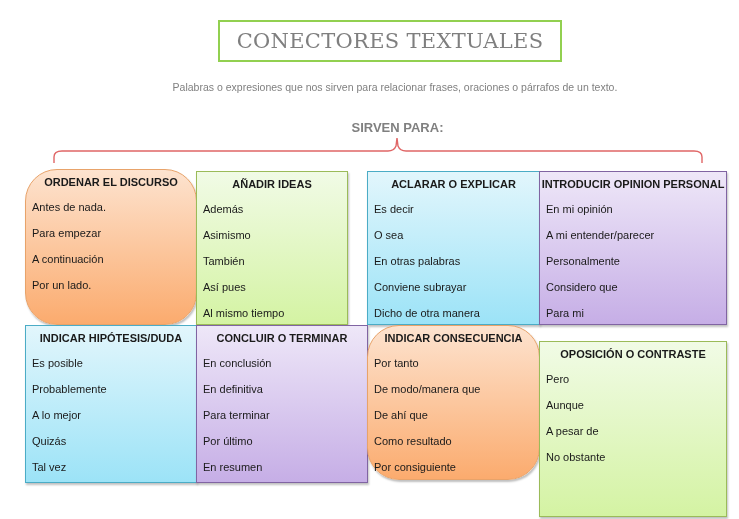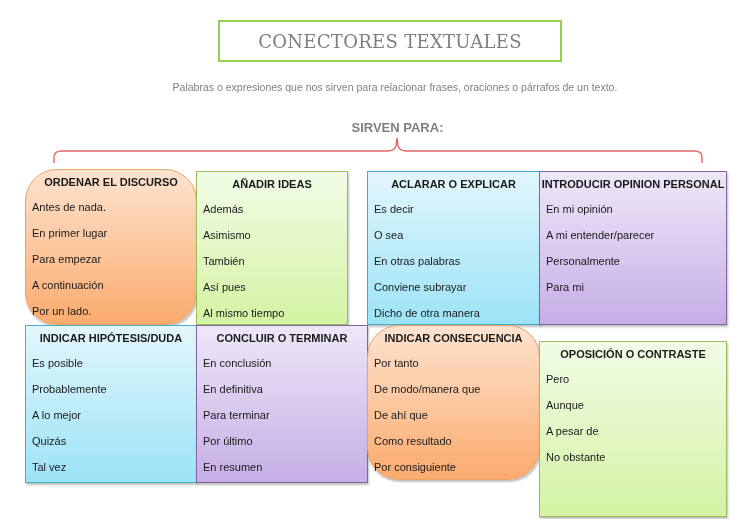--- a/index.html
+++ b/index.html
@@ -1,18 +1,18 @@
 <!DOCTYPE html>
 <html><head>
 <meta charset="utf-8">
 <style>
   html, body { margin:0; padding:0; background:#ffffff; }
   body { width:739px; height:519px; position:relative; overflow:hidden; font-family:"Liberation Sans", sans-serif; }
   .title-box { position:absolute; left:218px; top:20px; width:344px; height:42px; border:2px solid #92d050; box-sizing:border-box; display:flex; align-items:center; justify-content:center; }
-  .title-text { font-family:"DejaVu Serif", serif; font-size:18px; color:#7f7f7f; letter-spacing:0.3px; }
+  .title-text { font-family:"DejaVu Serif", serif; font-size:21px; color:#7f7f7f; letter-spacing:0.3px; }
   .subtitle { position:absolute; left:165px; top:80px; width:460px; text-align:center; font-size:10.5px; line-height:15px; color:#808080; }
   .sirven { position:absolute; left:0; top:120px; width:790px; text-align:center; font-size:13px; font-weight:bold; color:#808080; }
   .brace { position:absolute; left:0; top:0; }
   .box { position:absolute; box-sizing:border-box; border:1px solid; box-shadow:1px 2px 2px rgba(0,0,0,0.25); }
   .box-title { text-align:center; font-size:11px; font-weight:bold; color:#1a1a1a; margin-top:6px; height:18px; white-space:nowrap; }
   .items { list-style:none; margin:0; padding:0 0 0 6px; }
   .item { font-size:11px; color:#1a1a1a; height:26px; line-height:26px; white-space:nowrap; }
   .orange { background:linear-gradient(to bottom,#fde3cf,#fbab6e); border-color:#e8a36a;border-radius:32px; }
   .green  { background:linear-gradient(to bottom,#f1fbe6,#d4f3a3); border-color:#9bbb59; }
   .blue   { background:linear-gradient(to bottom,#e2f6fc,#9ce3f7); border-color:#4bacc6; }
@@ -28,21 +28,20 @@
 <div class="sirven" style="left:0;width:795px;">SIRVEN PARA:</div>
 
 <svg class="brace" width="739" height="519">
   <path d="M54 163 L54 157 Q54 151 62 151 L388 151 Q394 151 396 146 L397 138 L398 146 Q400 151 406 151 L694 151 Q702 151 702 157 L702 163" fill="none" stroke="#e06666" stroke-width="1.4"></path>
 </svg>
 
 <div class="box orange" style="left:25px;top:169px;width:172px;height:156px;">
   <div class="box-title">ORDENAR EL DISCURSO</div>
   <ul class="items">
     <li class="item">Antes de nada.</li>
-    <li class="item">En primer lugar</li>
     <li class="item">Para empezar</li>
     <li class="item">A continuación</li>
     <li class="item">Por un lado.</li>
   </ul>
 </div>
 <div class="box green" style="left:196px;top:171px;width:152px;height:154px;">
   <div class="box-title">AÑADIR IDEAS</div>
   <ul class="items">
     <li class="item">Además</li>
     <li class="item">Asimismo</li>
@@ -60,20 +59,21 @@
     <li class="item">Conviene subrayar</li>
     <li class="item">Dicho de otra manera</li>
   </ul>
 </div>
 <div class="box purple" style="left:539px;top:171px;width:188px;height:154px;">
   <div class="box-title">INTRODUCIR OPINION PERSONAL</div>
   <ul class="items">
     <li class="item">En mi opinión</li>
     <li class="item">A mi entender/parecer</li>
     <li class="item">Personalmente</li>
+    <li class="item">Considero que</li>
     <li class="item">Para mi</li>
   </ul>
 </div>
 
 <div class="box blue" style="left:25px;top:325px;width:172px;height:158px;">
   <div class="box-title">INDICAR HIPÓTESIS/DUDA</div>
   <ul class="items">
     <li class="item">Es posible</li>
     <li class="item">Probablemente</li>
     <li class="item">A lo mejor</li>

